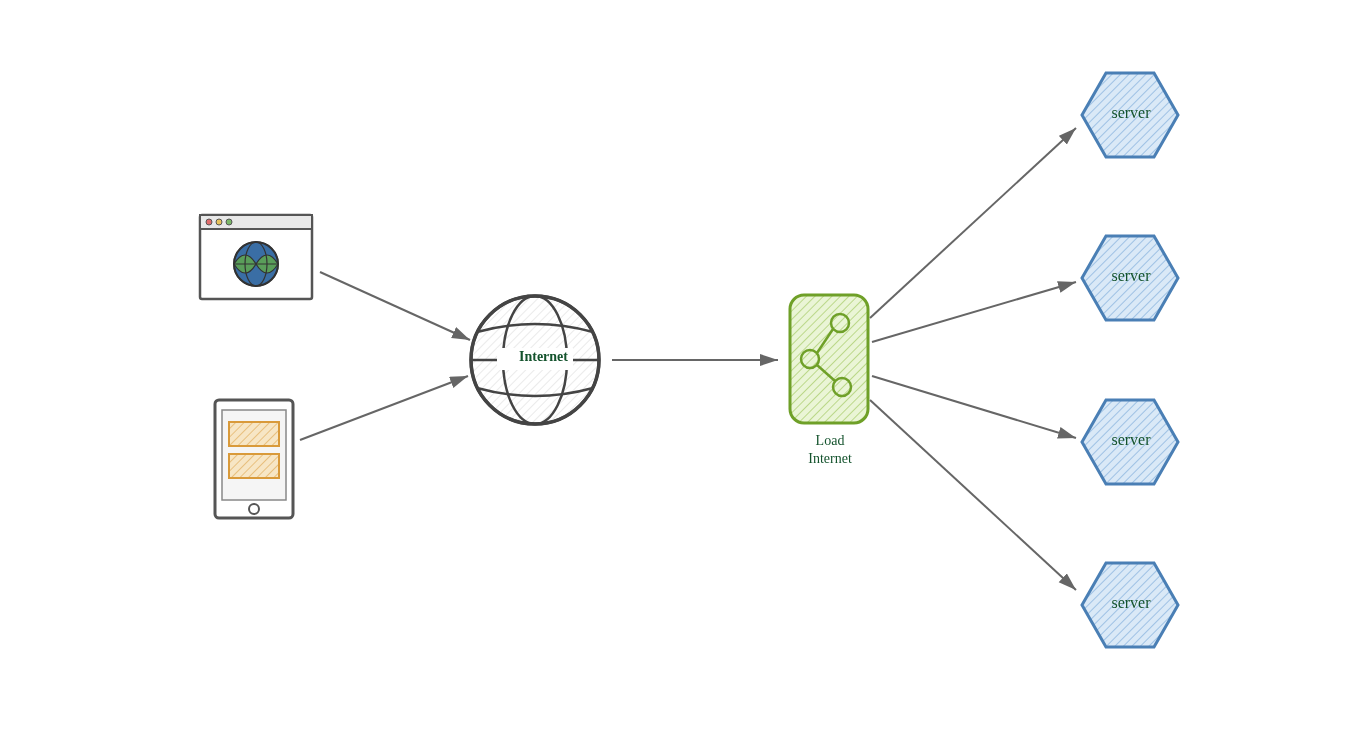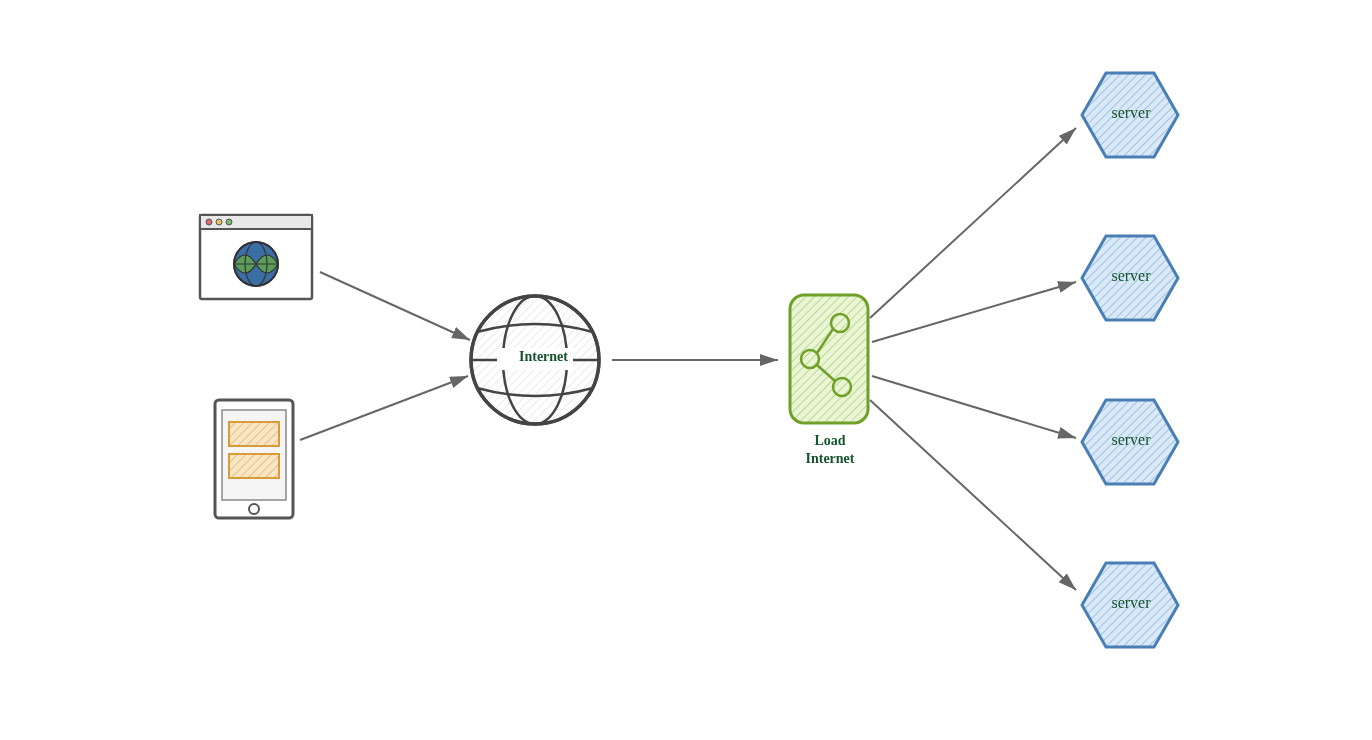--- a/index.html
+++ b/index.html
@@ -111,21 +111,21 @@
   <line x1="300" y1="440" x2="468" y2="376" stroke="#666" stroke-width="2" marker-end="url(#arrowhead)"></line>
   <line x1="612" y1="360" x2="778" y2="360" stroke="#666" stroke-width="2" marker-end="url(#arrowhead)"></line>
   <line x1="870" y1="318" x2="1076" y2="128" stroke="#666" stroke-width="2" marker-end="url(#arrowhead)"></line>
   <line x1="872" y1="342" x2="1076" y2="282" stroke="#666" stroke-width="2" marker-end="url(#arrowhead)"></line>
   <line x1="872" y1="376" x2="1076" y2="438" stroke="#666" stroke-width="2" marker-end="url(#arrowhead)"></line>
   <line x1="870" y1="400" x2="1076" y2="590" stroke="#666" stroke-width="2" marker-end="url(#arrowhead)"></line>
 </svg>
 
 <div class="label" style="left:502px;top:349px;width:66px;font-weight:700;text-align:right;">Internet</div>
 
-<div class="label" style="left:795px;top:432px;width:70px;line-height:1.3;font-weight:bold;">
+<div class="label" style="left:795px;top:432px;width:70px;line-height:1.3;">
   <span>Load</span><br>
   <span>Internet</span>
 </div>
 
 <div class="label" style="left:1096px;top:104px;width:70px;font-size:16px;">server</div>
 <div class="label" style="left:1096px;top:267px;width:70px;font-size:16px;">server</div>
 <div class="label" style="left:1096px;top:431px;width:70px;font-size:16px;">server</div>
 <div class="label" style="left:1096px;top:594px;width:70px;font-size:16px;">server</div>
 
 </div>

